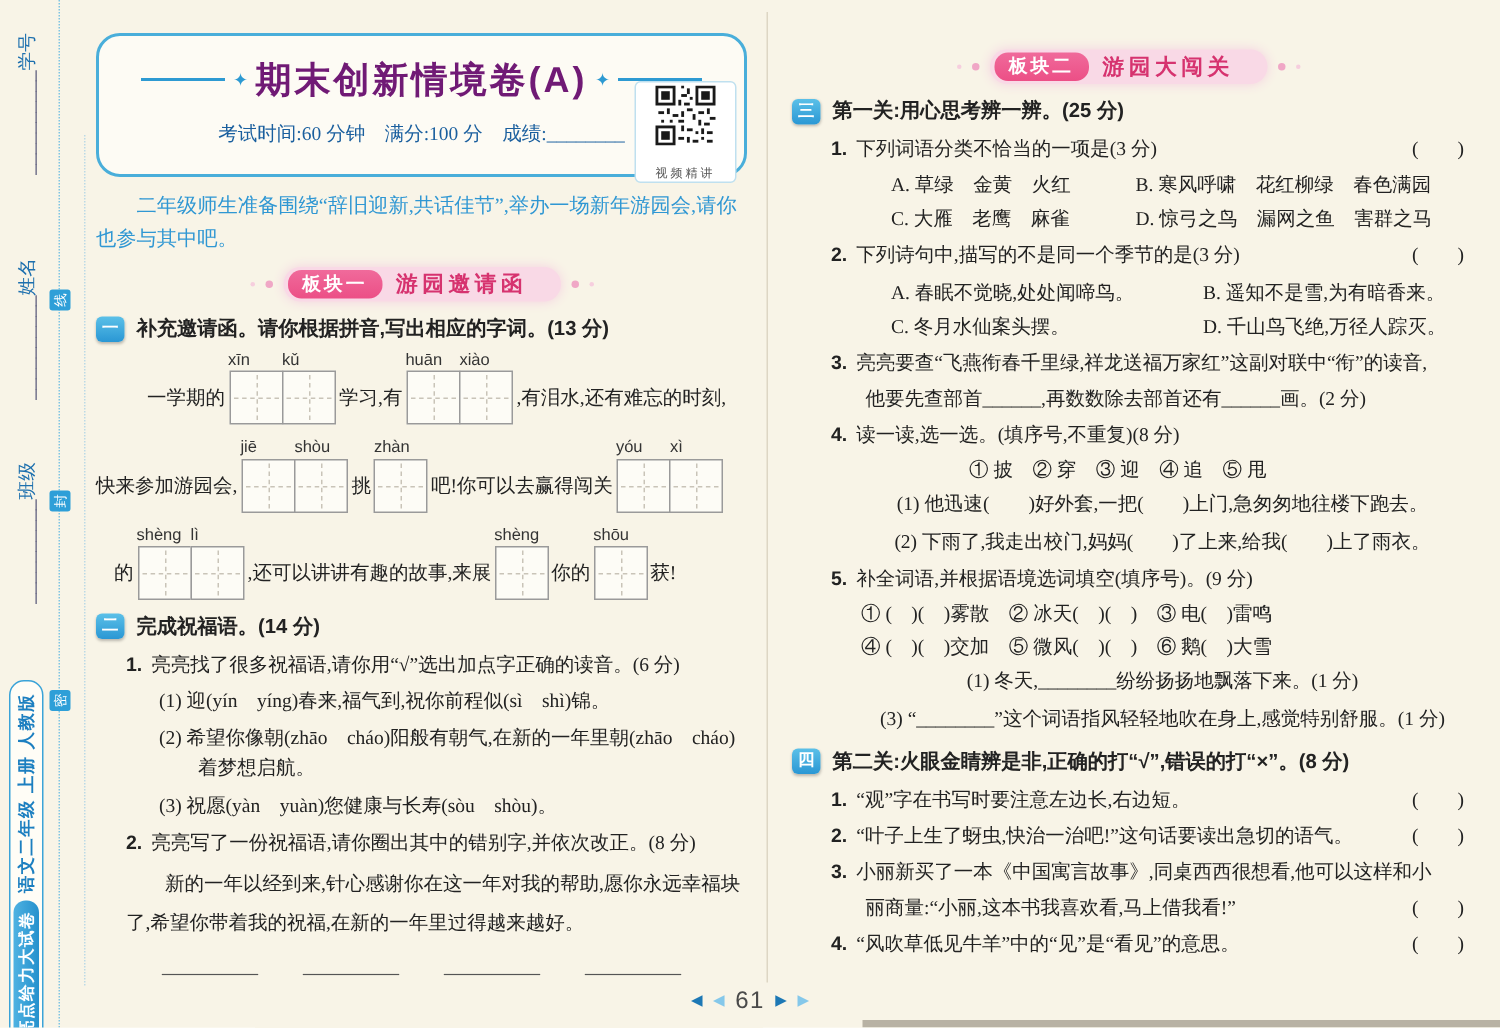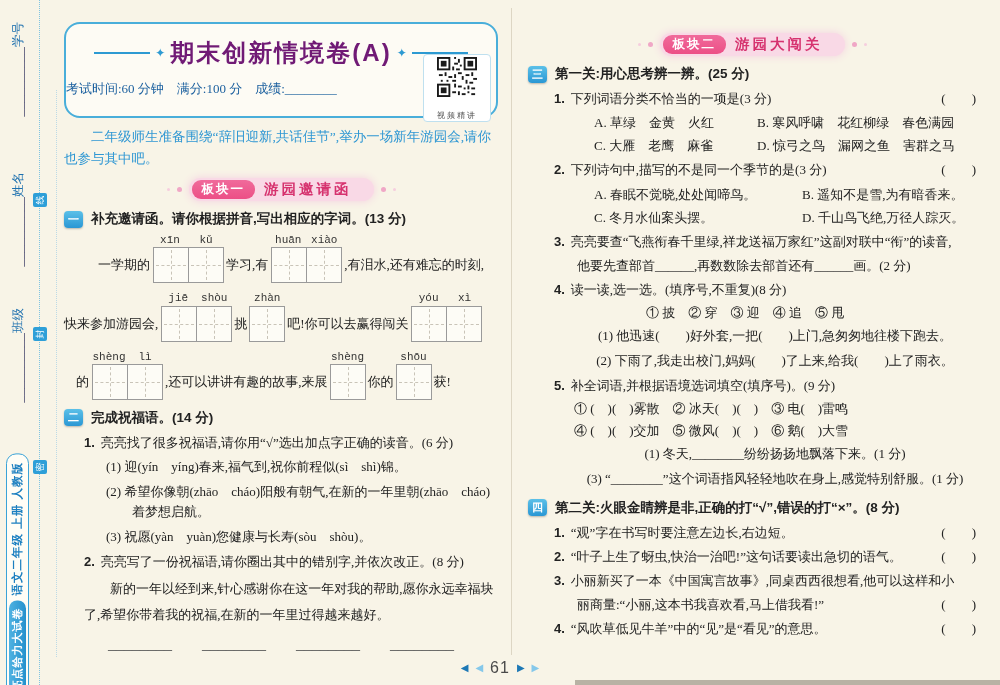--- a/index.html
+++ b/index.html
@@ -21,21 +21,21 @@
   
   .colL{position:absolute;left:64px;top:22px;width:434px;}
   .colR{position:absolute;left:528px;top:24px;width:448px;}
   .col-divider{position:absolute;left:511px;top:8px;bottom:30px;border-left:1px solid #ddd6c4;}
   
   .header-box{position:relative;height:92px;border:2px solid #49aeda;border-radius:16px;background:#fdfbf4;}
   .title-row{display:flex;align-items:center;justify-content:center;gap:5px;margin-top:13px;}
   .deco{height:2px;background:#2d9ad2;width:56px;}
   .diamond{color:#2d9ad2;font-size:12px;line-height:1;}
   .hb-title{font-size:24px;font-weight:bold;color:#701a75;letter-spacing:2px;}
-  .info-row{margin-top:11px;color:#1a5f9e;font-size:13px;
+  .info-row{text-align:center;margin-top:11px;color:#1a5f9e;font-size:13px;
         font-family:"Liberation Serif",serif;}
   .qr-box{position:absolute;right:5px;top:30px;width:66px;height:64px;background:#fff;
         border:1px solid #bfe0ef;border-radius:4px;display:flex;flex-direction:column;
         align-items:center;padding:2px 0 0;z-index:2;}
   .qr-cap{font-size:8px;color:#555;letter-spacing:2px;margin-top:13px;}
   
   .intro{margin-top:8px;font-size:13.5px;color:#2f97d3;line-height:1.6;text-indent:2em;
         font-family:"Liberation Serif",serif;}
   
   .mbadge{display:flex;justify-content:center;align-items:center;gap:7px;margin:9px 0 7px;}
@@ -72,22 +72,22 @@
   .para{font-family:"Liberation Serif",serif;font-size:13px;line-height:1.95;text-indent:2em;
         margin:2px 0 2px 20px;}
   .blanksrow{display:flex;justify-content:center;gap:30px;margin-top:8px;
         font-family:"Liberation Serif",serif;color:#555;}
   .cont{margin-left:49px;justify-content:center;}
   
   .pline{display:flex;align-items:flex-end;margin:2px 0 9px;font-family:"Liberation Serif",serif;}
   .pline .ptext{padding-bottom:9px;font-size:13px;white-space:nowrap;}
   .pgroup{display:inline-flex;flex-direction:column;align-items:center;margin:0 2px;}
   .prow{display:flex;}
-  .psyl{width:36px;text-align:center;font-size:11px;color:#333;
-        font-family:Liberation Mono, monospace;line-height:1.2;}
+  .psyl{width:36px;text-align:left;font-size:11px;color:#333;
+        font-family:Liberation Sans, sans-serif;line-height:1.2;}
   .crow{display:flex;}
   .cell{width:36px;height:36px;border:1px solid #9a9a9a;background:#fdfcf6;position:relative;
         box-sizing:border-box;}
   .cell + .cell{margin-left:-1px;}
   .cell::before{content:'';position:absolute;left:2px;right:2px;top:50%;border-top:1px dashed #c9c4b8;}
   .cell::after{content:'';position:absolute;top:2px;bottom:2px;left:50%;border-left:1px dashed #c9c4b8;}
   .pml34{margin-left:34px;}
   .pml12{margin-left:12px;}
   
   .footer{position:absolute;left:0;right:0;bottom:8px;display:flex;justify-content:center;

